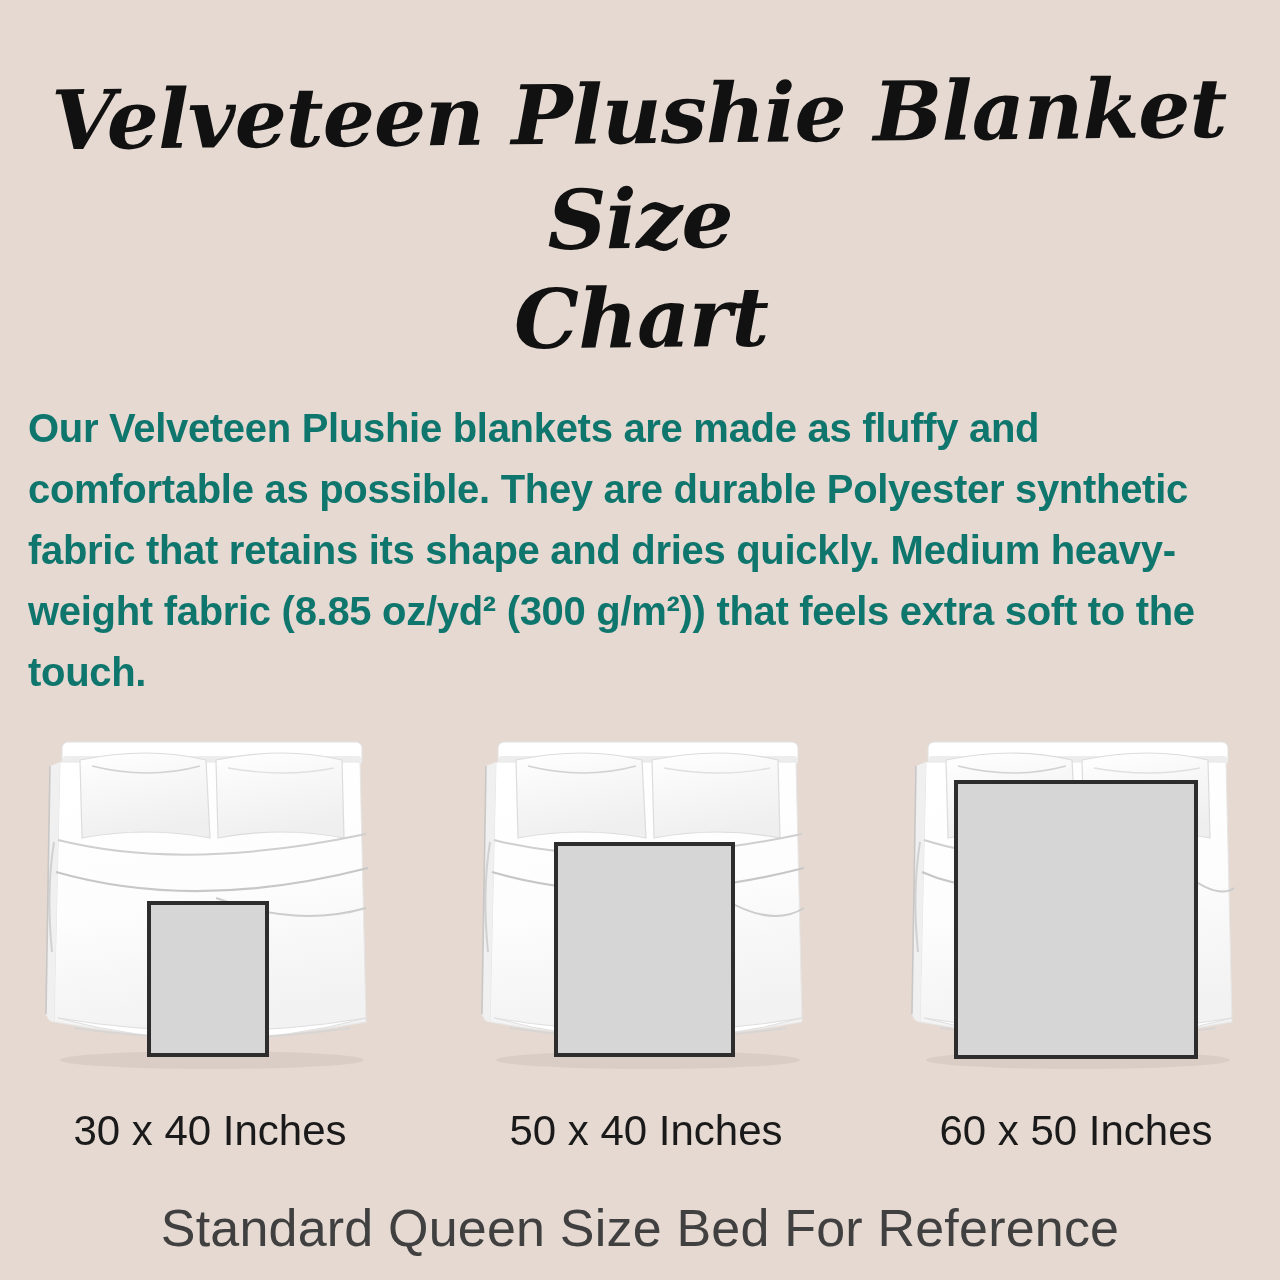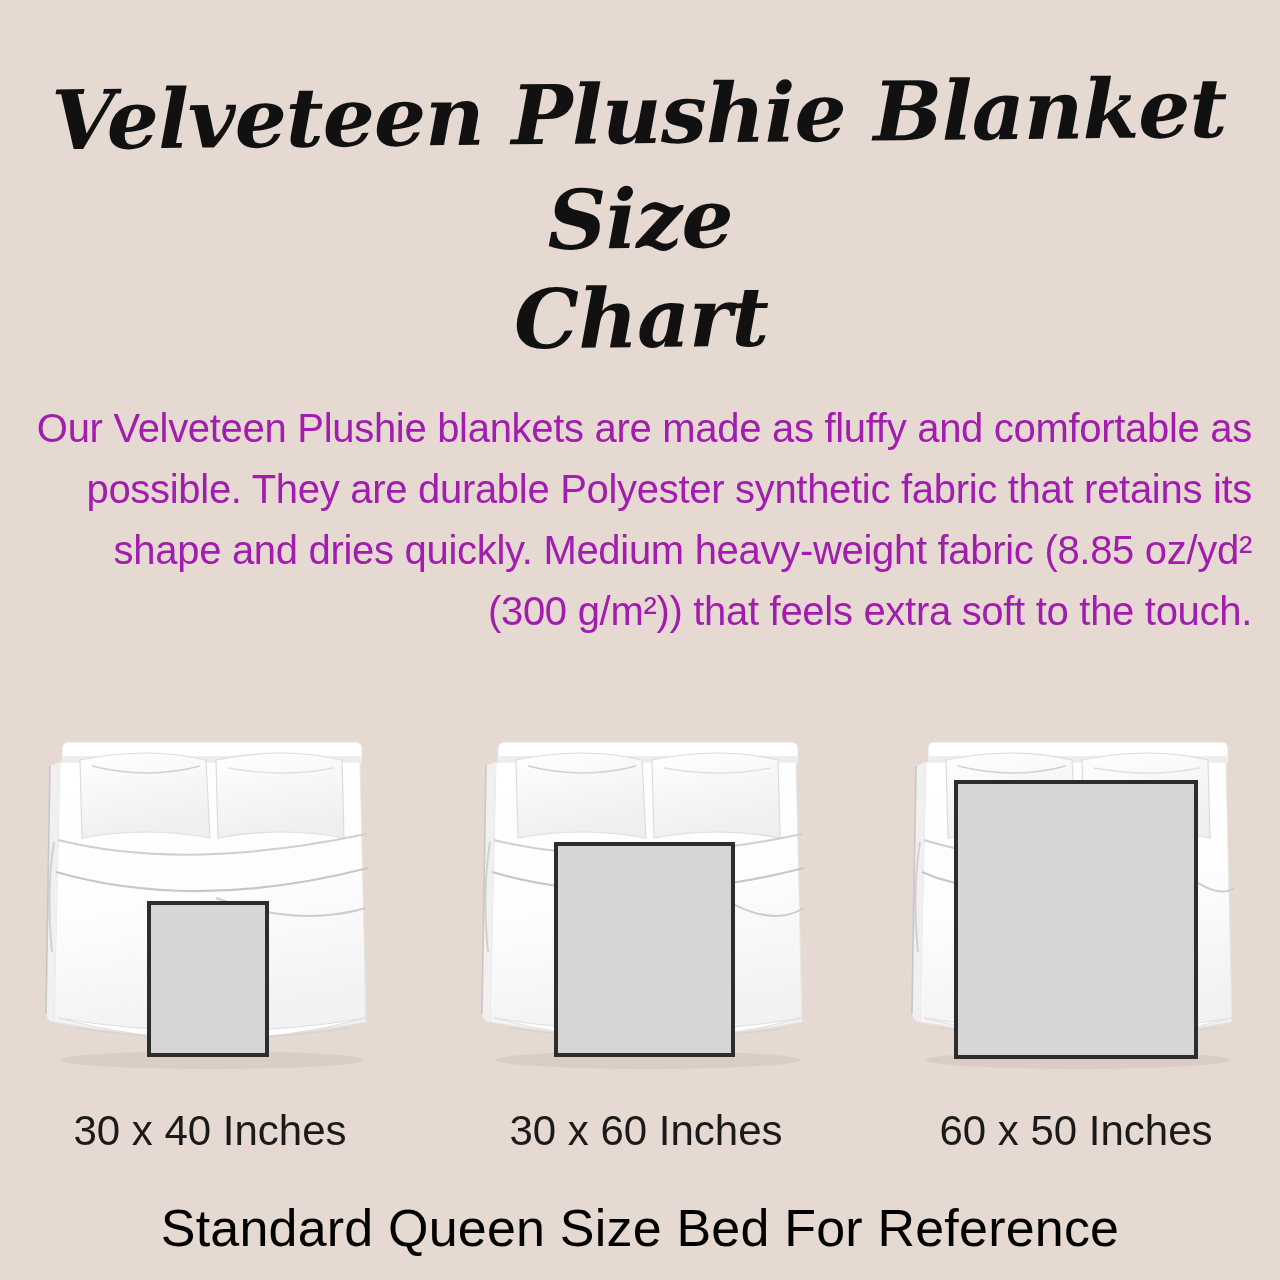--- a/index.html
+++ b/index.html
@@ -41,26 +41,26 @@
     display: block;
   }
   .title .ln2 { margin-top: -6px; }
 
   
   .intro {
     position: absolute;
     top: 358px;
     left: 28px;
     width: 1224px;
-    text-align: right;
+    text-align: left;
     font-family: "Liberation Sans Narrow", "Liberation Sans", sans-serif;
-    font-weight: 400;
+    font-weight: 700;
     font-size: 40px;
     line-height: 61px;
-    color: #a21caf;
+    color: #0f766e;
     letter-spacing: -0.3px;
   }
 
   
   .beds {
     position: absolute;
     top: 722px;
     left: 0;
     width: 1280px;
     height: 352px;
@@ -103,21 +103,21 @@
   .footer-caption {
     position: absolute;
     top: 1196px;
     left: 0;
     width: 1280px;
     text-align: center;
     font-family: "Liberation Sans Narrow", "Liberation Sans", sans-serif;
     font-weight: 400;
     font-size: 52px;
     line-height: 64px;
-    color: #000000;
+    color: #404040;
     letter-spacing: 0.2px;
   }
 </style>
 </head>
 <body>
 
 <div class="page">
 
   <div class="title">
     <span class="ln ln1">Velveteen Plushie Blanket Size</span>
@@ -238,19 +238,19 @@
         <path d="M22 296 Q176 322 330 296 Q176 338 22 296 Z" fill="#ffffff" stroke="#dedede" stroke-width="1"></path>
         <path d="M38 306 Q176 326 314 306" stroke="#d5d5d5" stroke-width="1.6" fill="none"></path>
         <rect x="54" y="60" width="240" height="275" fill="#d6d6d6" stroke="#2d2d2d" stroke-width="4"></rect>
       </svg>
     </div>
 
   </div>
 
   <div class="size-labels">
     <div class="size-label l0">30 x 40 Inches</div>
-    <div class="size-label l1">30 x 60 Inches</div>
+    <div class="size-label l1">50 x 40 Inches</div>
     <div class="size-label l2">60 x 50 Inches</div>
   </div>
 
   <div class="footer-caption">Standard Queen Size Bed For Reference</div>
 
 </div>
 
 </body></html>

